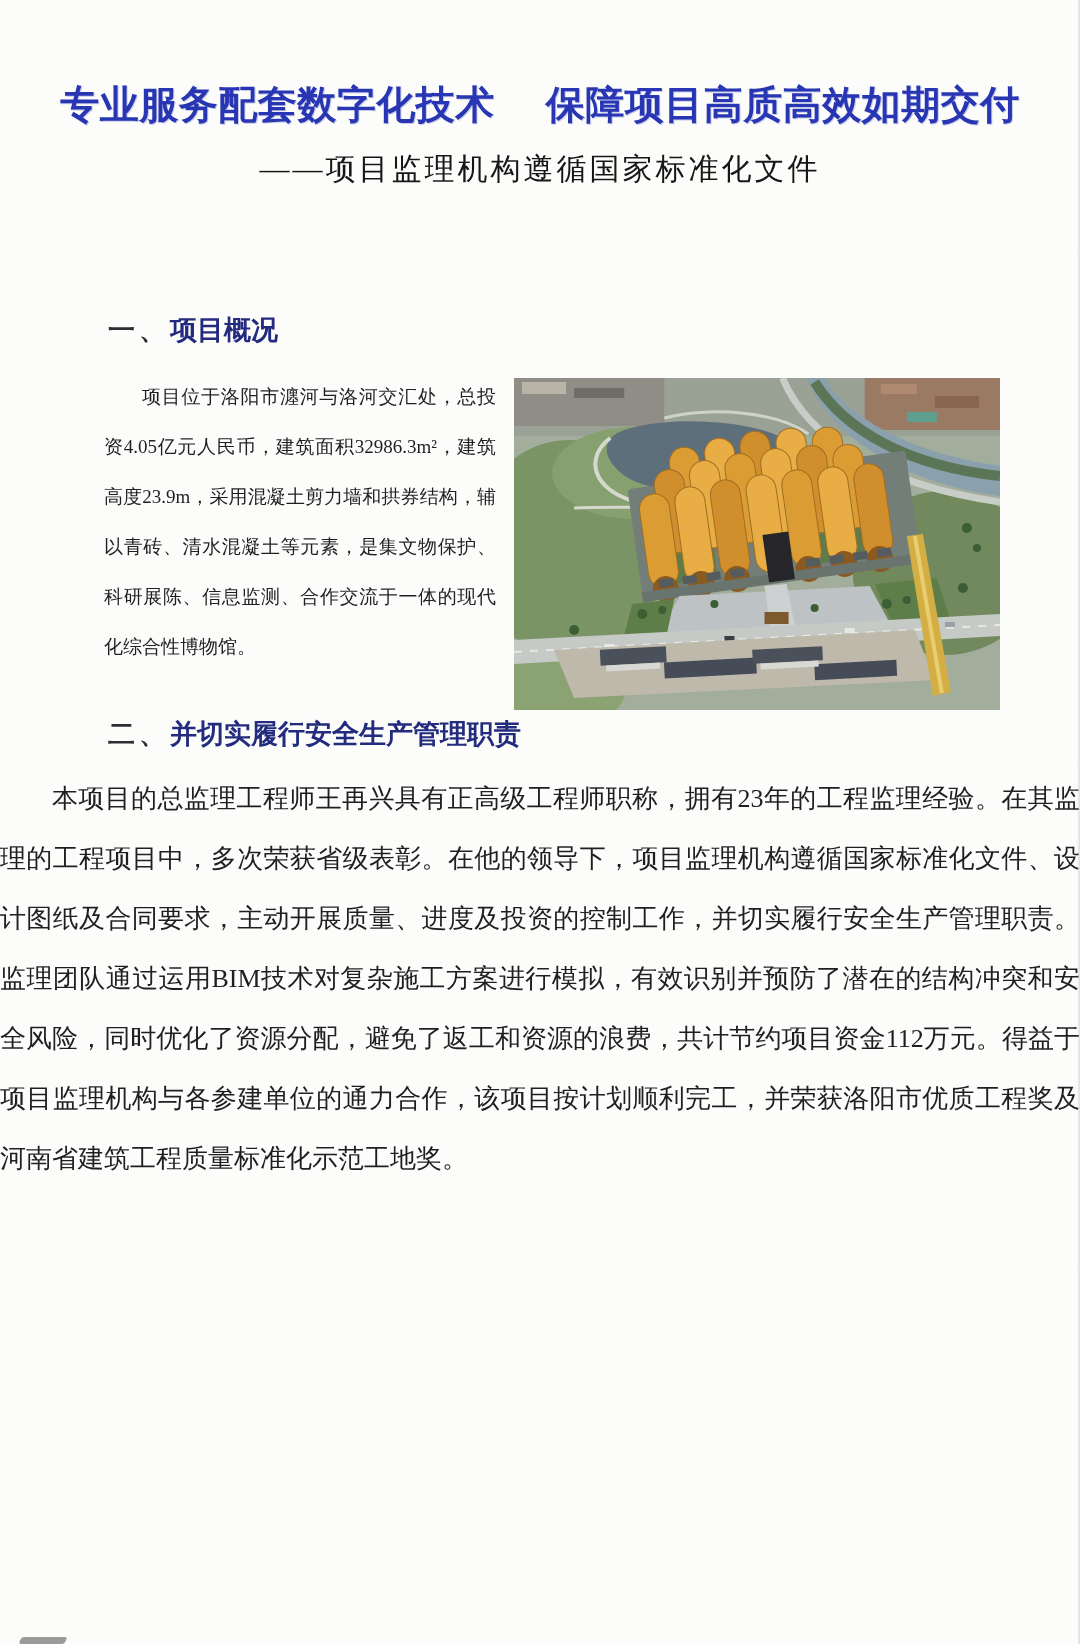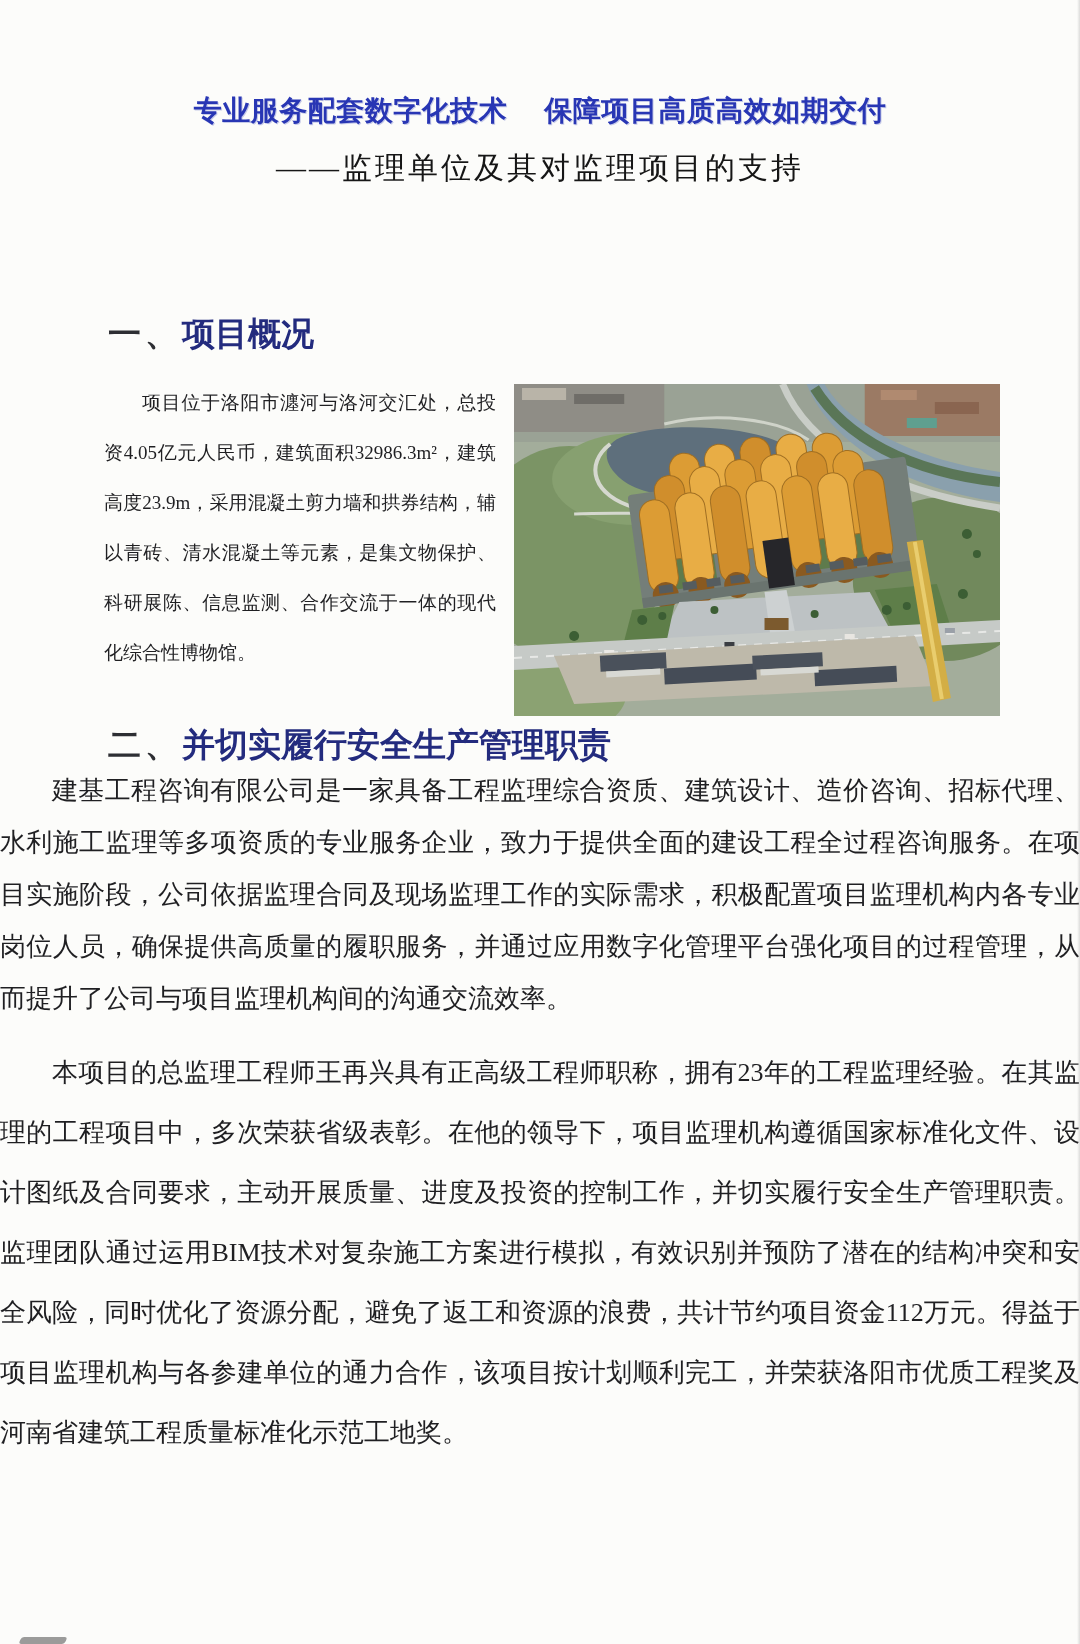--- a/index.html
+++ b/index.html
@@ -6,44 +6,44 @@
   .page{
     position:relative;
     width:1080px;height:1644px;
     margin:0 auto;
     background:#fcfcfa;
     overflow:hidden;
     font-family:"Liberation Serif","DejaVu Serif",serif;
     color:#1f1f22;
   }
   .doc-title{
-    margin:16px;
+    margin:4px;
     padding-top:78px;
     text-align:center;
     font-family:"Liberation Sans","DejaVu Sans",sans-serif;
     font-weight:bold;
-    font-size:28px;
+    font-size:39px;
     line-height:1.2;
     color:var(--title-blue,#2836b4);
     letter-spacing:0.5px;
     text-shadow:1px 1px 0 rgba(40,54,180,0.25);
   }
   .doc-subtitle{
     margin-top:20px;
     text-align:center;
     font-size:30px;
     letter-spacing:3px;
     color:#161616;
     font-family:"Liberation Serif","DejaVu Serif",serif;
   }
   .section-heading{
     margin:0 0 0 108px;
     font-family:"Liberation Sans","DejaVu Sans",sans-serif;
     font-weight:bold;
-    font-size:33px;
+    font-size:27px;
     line-height:1.25;
   }
   .section-heading .num{color:#2d2e33;letter-spacing:4px;}
   .section-heading .txt{color:var(--heading-navy,#232b7e);}
   #sec1 .section-heading{margin-top:124px;}
   #sec2 .section-heading{margin-top:38px;clear:both;}
   #sec3 .section-heading{margin-top:26px;}
 
   .sec1-body{
     margin:24px 80px 0 104px;
@@ -84,21 +84,21 @@
     right:0;top:0;width:3px;height:100%;
     background:linear-gradient(to left, rgba(160,160,160,.35), rgba(160,160,160,0));
   }
 </style>
 </head>
 <body>
 
 <div class="page">
 
   <h1 class="doc-title">专业服务配套数字化技术　 保障项目高质高效如期交付</h1>
-  <div class="doc-subtitle">——监理单位及其对监理项目的支持</div>
+  <div class="doc-subtitle">——项目监理机构遵循国家标准化文件</div>
 
   <section id="sec1">
     <h2 class="section-heading">
       <span class="num">一、</span><span class="txt">项目概况</span>
     </h2>
     <div class="sec1-body">
       <figure class="photo-figure">
         <svg viewBox="0 0 485 332" preserveAspectRatio="none" role="img">
 
           <rect width="485" height="332" fill="#a3ad9b"></rect>
@@ -222,21 +222,20 @@
         </svg>
       </figure>
       <p id="para1" class="body-text">项目位于洛阳市瀍河与洛河交汇处，总投资4.05亿元人民币，建筑面积32986.3m²，建筑高度23.9m，采用混凝土剪力墙和拱券结构，辅以青砖、清水混凝土等元素，是集文物保护、科研展陈、信息监测、合作交流于一体的现代化综合性博物馆。</p>
     </div>
   </section>
 
   <section id="sec2">
     <h2 class="section-heading">
       <span class="num">二、</span><span class="txt">并切实履行安全生产管理职责</span>
     </h2>
-    <p id="para2" class="para-wide body-text">建基工程咨询有限公司是一家具备工程监理综合资质、建筑设计、造价咨询、招标代理、水利施工监理等多项资质的专业服务企业，致力于提供全面的建设工程全过程咨询服务。在项目实施阶段，公司依据监理合同及现场监理工作的实际需求，积极配置项目监理机构内各专业岗位人员，确保提供高质量的履职服务，并通过应用数字化管理平台强化项目的过程管理，从而提升了公司与项目监理机构间的沟通交流效率。</p>
   </section>
 
   <section id="sec3">
     <p id="para3" class="para-wide body-text">本项目的总监理工程师王再兴具有正高级工程师职称，拥有23年的工程监理经验。在其监理的工程项目中，多次荣获省级表彰。在他的领导下，项目监理机构遵循国家标准化文件、设计图纸及合同要求，主动开展质量、进度及投资的控制工作，并切实履行安全生产管理职责。监理团队通过运用BIM技术对复杂施工方案进行模拟，有效识别并预防了潜在的结构冲突和安全风险，同时优化了资源分配，避免了返工和资源的浪费，共计节约项目资金112万元。得益于项目监理机构与各参建单位的通力合作，该项目按计划顺利完工，并荣获洛阳市优质工程奖及河南省建筑工程质量标准化示范工地奖。</p>
   </section>
 
   <div class="scan-artifact"></div>
   <div class="scan-edge"></div>
 </div>
 

